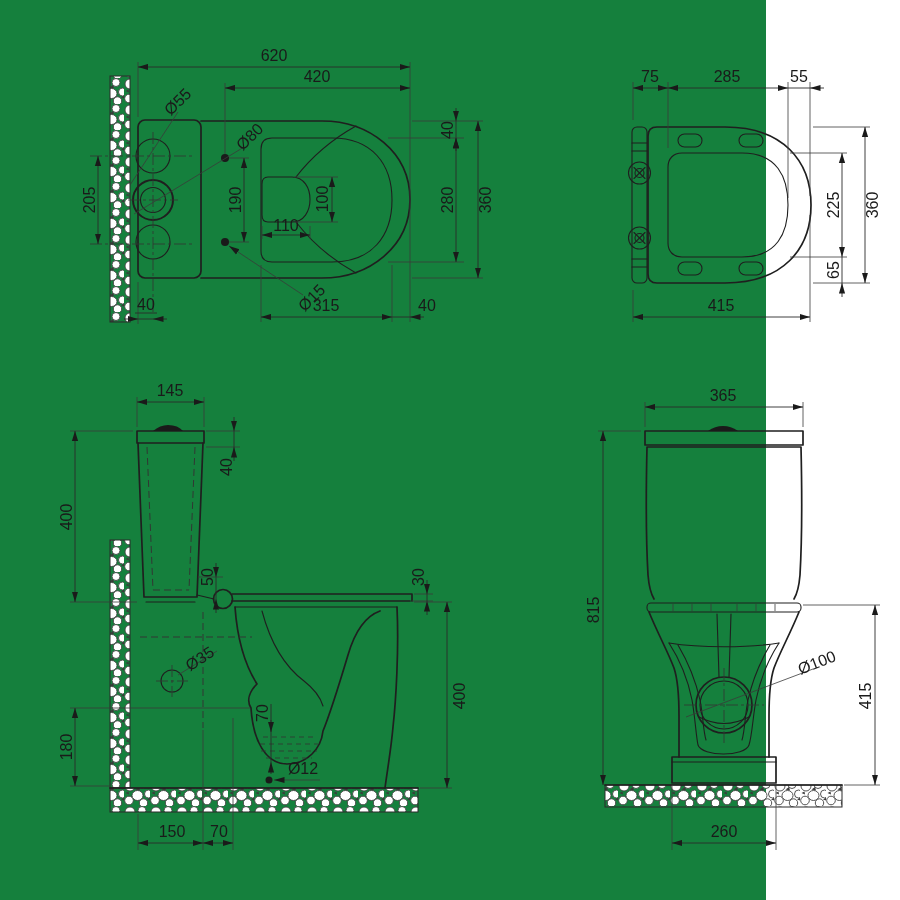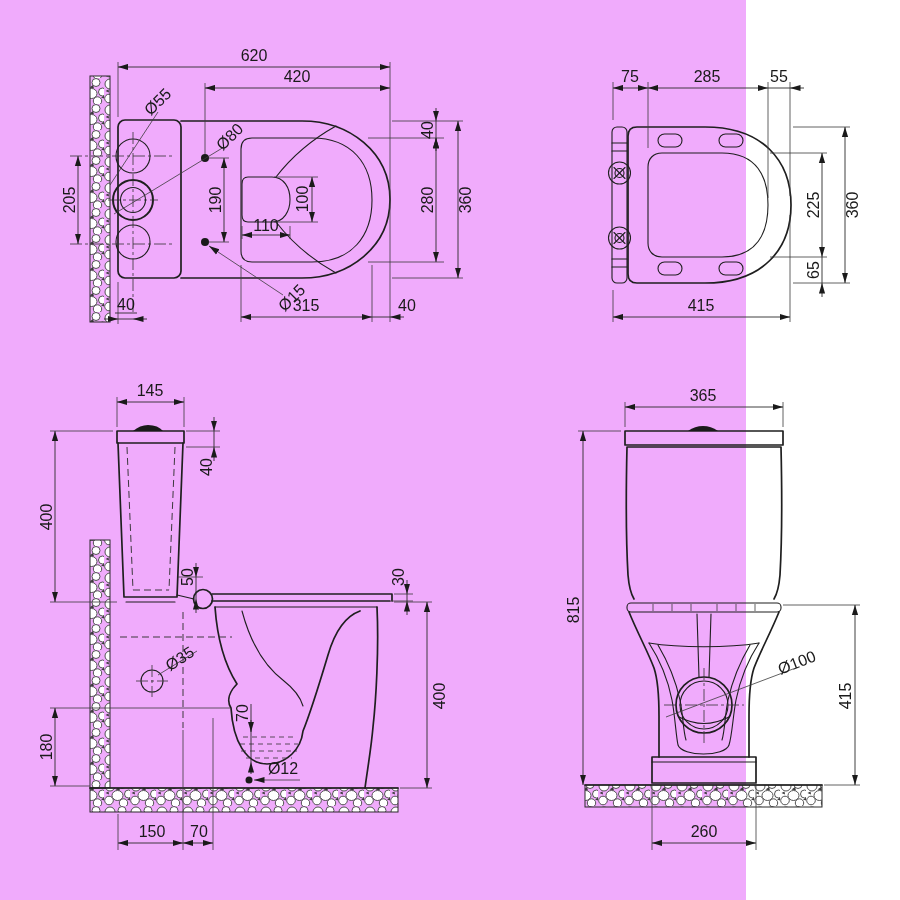--- a/index.html
+++ b/index.html
@@ -1,16 +1,16 @@
 <!DOCTYPE html>
 <html><head>
 <meta charset="utf-8">
 <style>
   html,body{margin:0;padding:0;background:#ffffff;}
-  .canvas{width:746px;height:900px;background:#f0abfc;position:relative;font-family:"Liberation Sans",sans-serif;}
+  .canvas{width:746px;height:900px;background:#15803d;position:relative;font-family:"Liberation Sans",sans-serif;padding-left:20px;}
   svg{display:block;}
   .t{font:16px "Liberation Sans",sans-serif;fill:#1a1a1a;text-anchor:middle;}
   .obj{fill:none;stroke:#1f1f1f;stroke-width:1.7;stroke-linecap:round;stroke-linejoin:round;}
   .obj2{fill:none;stroke:#1f1f1f;stroke-width:1.1;stroke-linecap:round;stroke-linejoin:round;}
   .dim{fill:none;stroke:#2a2a2a;stroke-width:0.9;}
   .ext{fill:none;stroke:#3a3a3a;stroke-width:0.8;}
   .dash{fill:none;stroke:#333;stroke-width:0.95;stroke-dasharray:7 4;}
   .cl{fill:none;stroke:#333;stroke-width:0.8;stroke-dasharray:12 3 3 3;}
   .wat{fill:none;stroke:#333;stroke-width:0.8;stroke-dasharray:5 4;}
   .blk{fill:#1a1a1a;stroke:none;}

